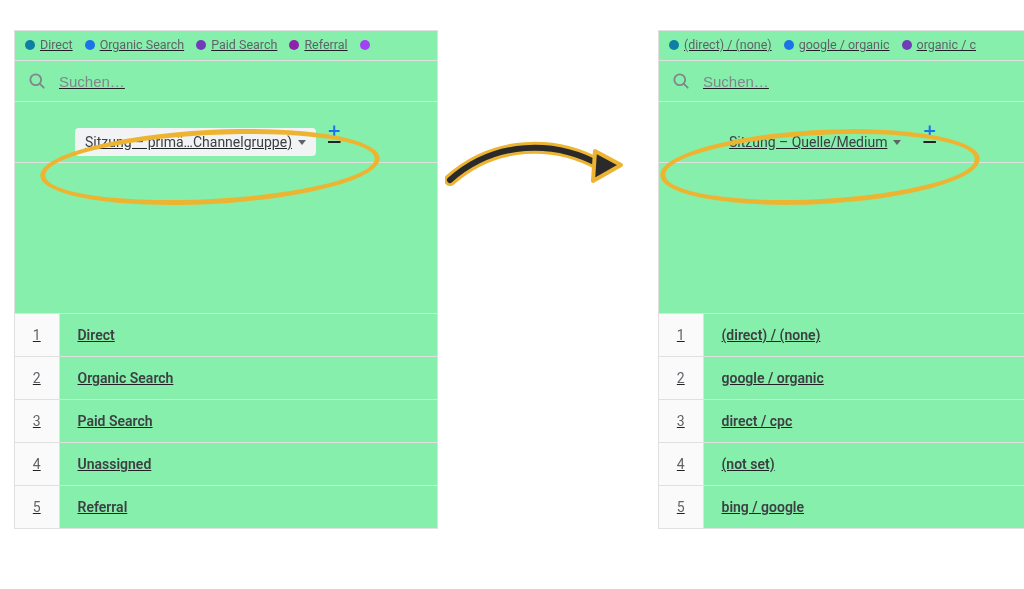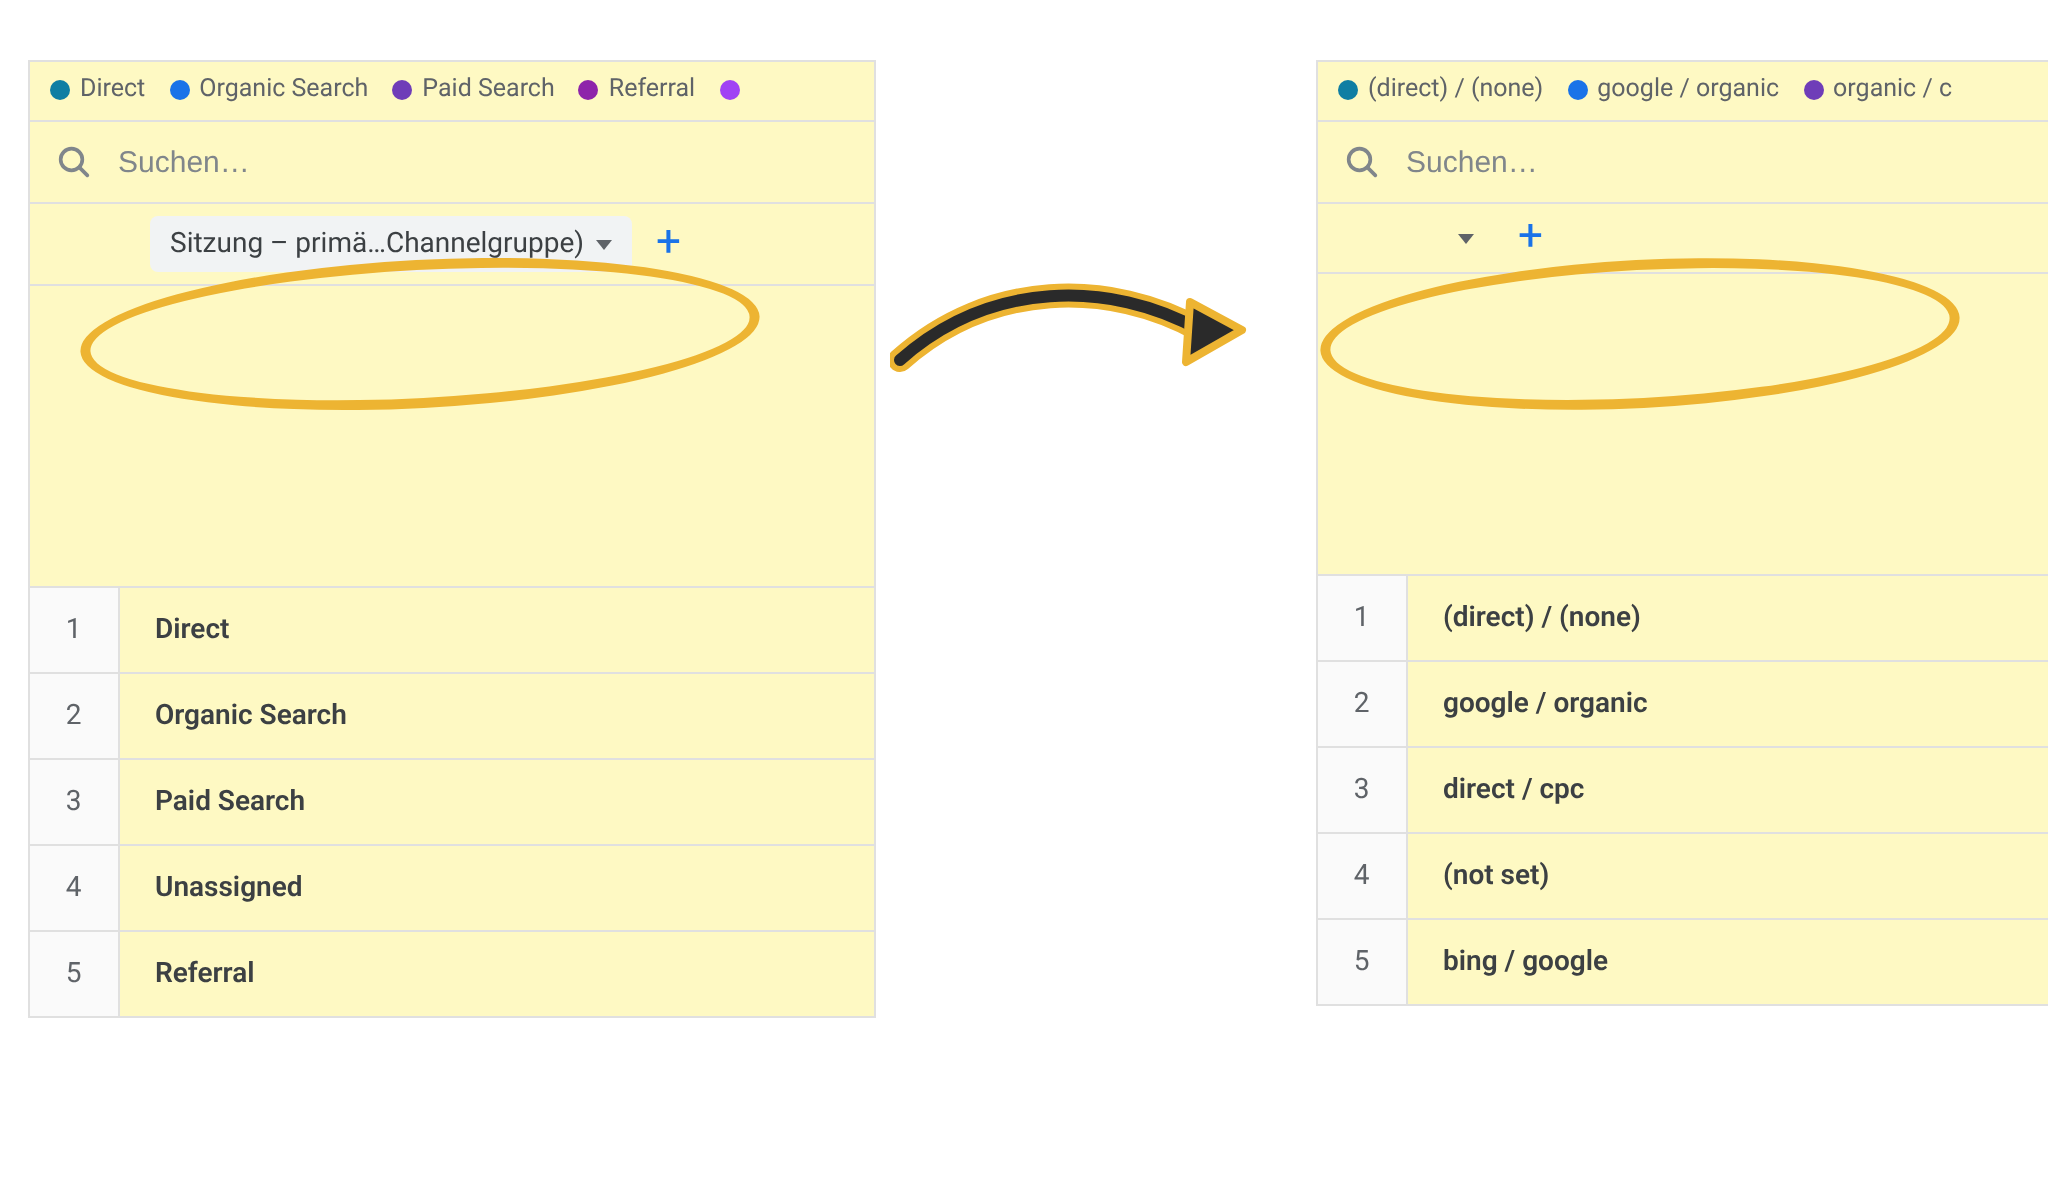--- a/index.html
+++ b/index.html
@@ -15,21 +15,22 @@
     position: relative;
     width: 1024px;
     height: 589px;
     overflow: hidden;
   }
   .panel {
     position: absolute;
     top: 30px;
     width: 424px;
     border: 1px solid #e0e0e0;
-    background: #fef9c3;
+    background: #86efac;
+    text-decoration: underline;
   }
   .panel.left { left: 14px; }
   .panel.right { left: 658px; width: 398px; border-right: none; }
 
   
   .legend {
     display: flex;
     align-items: center;
     gap: 12px;
     padding: 6px 10px 8px 10px;
@@ -74,20 +75,21 @@
   .dimension-chip {
     display: inline-flex;
     align-items: center;
     gap: 6px;
     background: #f1f3f4;
     border-radius: 4px;
     padding: 6px 10px;
     font-size: 14px;
     color: #3c4043;
     cursor: pointer;
+    margin-top: 20px;
   }
   .dimension-chip.plain { background: transparent; }
   .caret {
     width: 0; height: 0;
     border-left: 4px solid transparent;
     border-right: 4px solid transparent;
     border-top: 5px solid #5f6368;
   }
   .plus-btn {
     color: #1a73e8;
@@ -244,20 +246,21 @@
         <svg width="20" height="20" viewBox="0 0 24 24" fill="none" stroke="#80868b" stroke-width="2.2" stroke-linecap="round">
           <circle cx="10.5" cy="10.5" r="6.5"></circle>
           <line x1="20" y1="20" x2="15.2" y2="15.2"></line>
         </svg>
       </span>
       <input class="search-input" type="text" placeholder="Suchen…" style="">
     </div>
 
     <div class="dimension-row">
       <div class="dimension-chip plain">
+        <span>Sitzung – Quelle/Medium</span>
         <span class="caret"></span>
       </div>
       <span class="plus-btn">+</span>
     </div>
 
     <div class="chart-blank"></div>
 
     <table class="table">
       <tbody>
           <tr>

